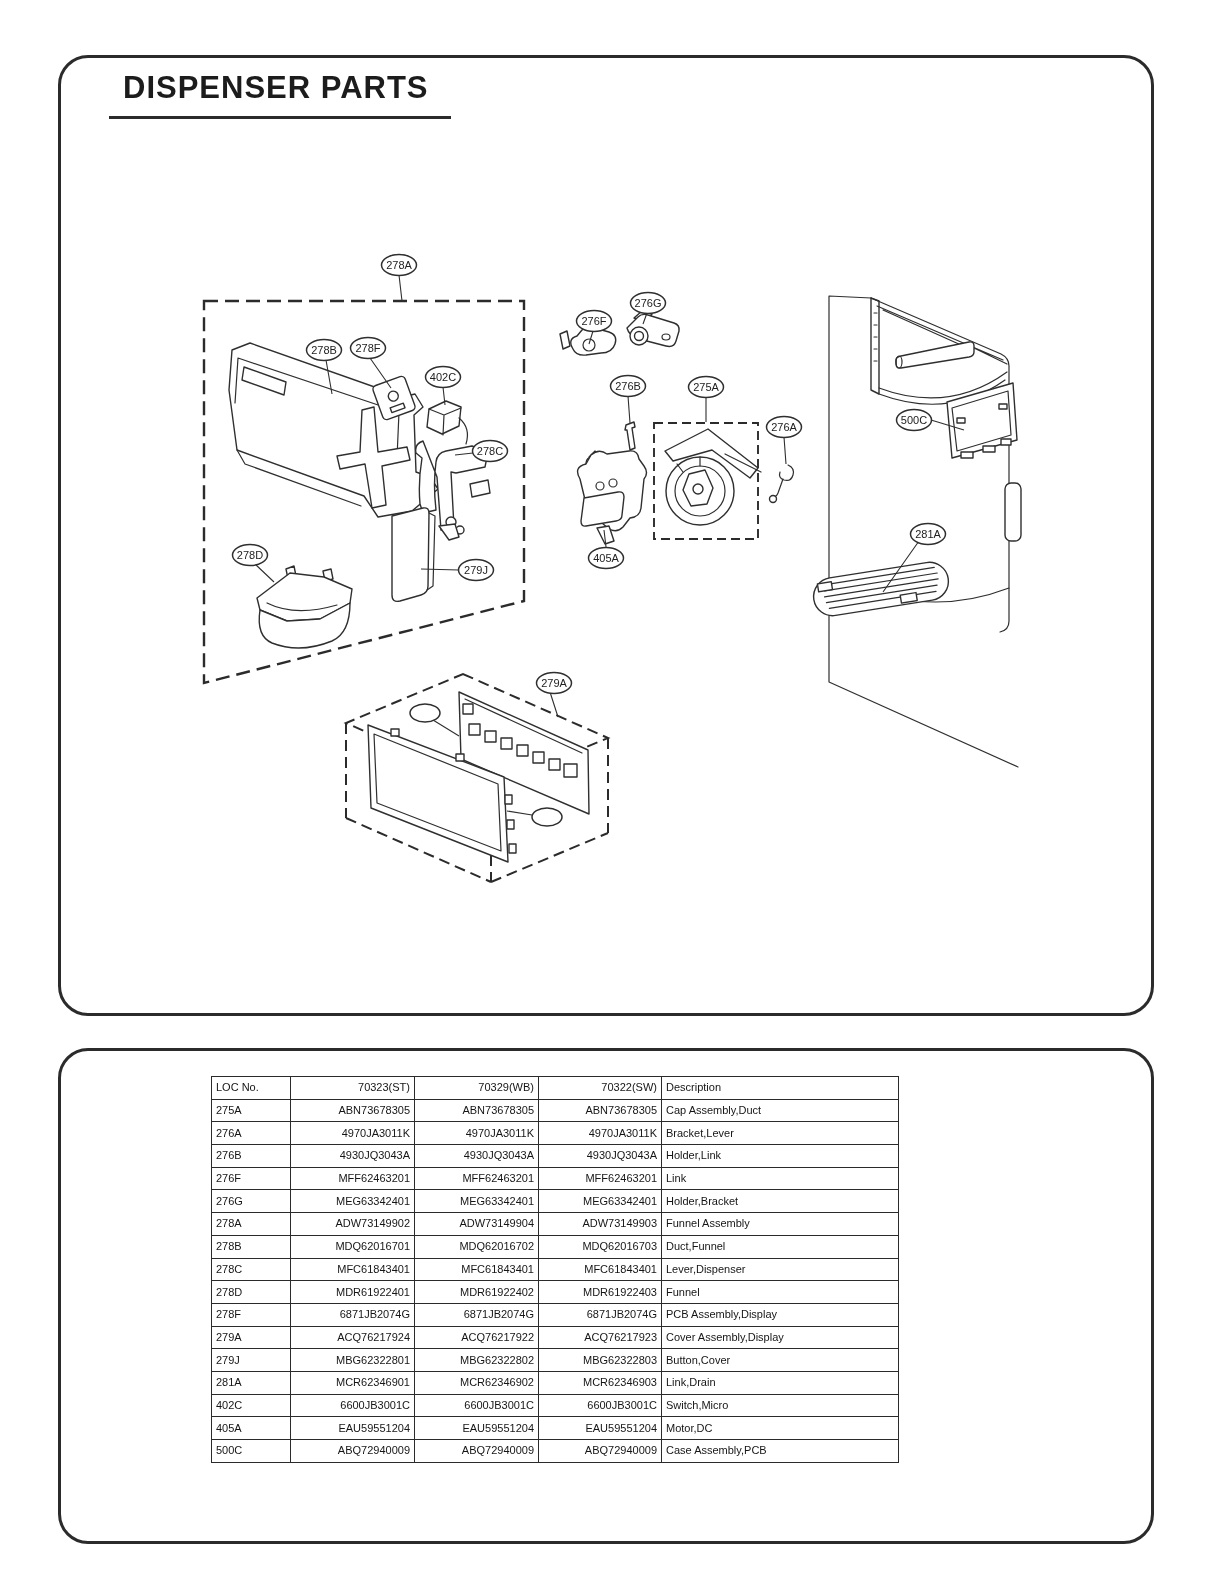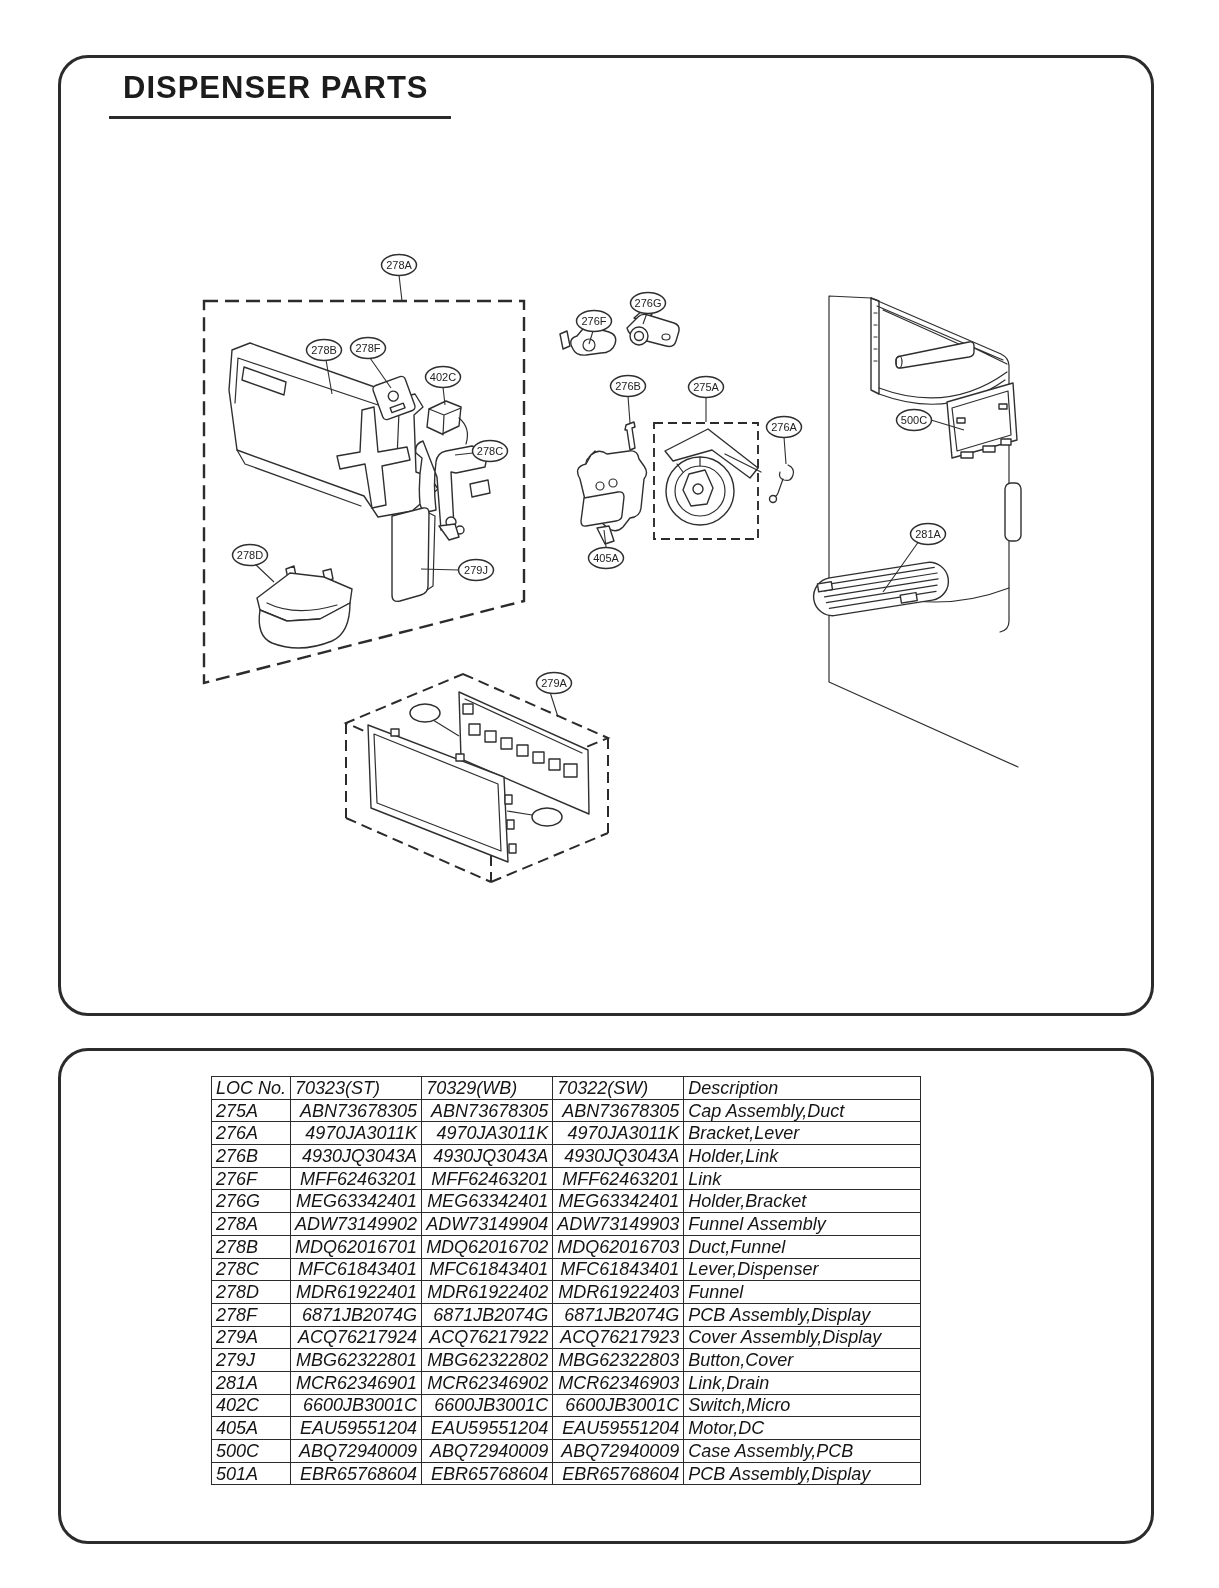--- a/index.html
+++ b/index.html
@@ -18,24 +18,24 @@
   .fw{fill:#fff;stroke:#2f2f2f;stroke-width:1.4;stroke-linejoin:round;}
   .dash{fill:none;stroke:#2b2b2b;stroke-width:2.4;stroke-dasharray:14 7;}
   .dash2{fill:none;stroke:#2b2b2b;stroke-width:2;stroke-dasharray:11 6;}
   .dash3{fill:none;stroke:#2b2b2b;stroke-width:1.9;stroke-dasharray:9 5;}
   .co{fill:#fff;stroke:#2f2f2f;stroke-width:1.5;}
   .ct{font:11px "Liberation Sans",sans-serif;fill:#222;text-anchor:middle;}
   .ldr{fill:none;stroke:#2f2f2f;stroke-width:1.1;}
 
   
   .parts-table{position:absolute;left:150px;top:25px;border-collapse:collapse;table-layout:fixed;
-               font-size:18px;color:#151515;font-style:italic;}
+               font-size:11px;color:#151515;}
   .parts-table th,.parts-table td{border:1.6px solid #2b2b2b;height:21.7px;padding:0 4px;
                white-space:nowrap;overflow:hidden;font-weight:400;line-height:1;}
-  .parts-table th{text-align:left;}
+  .parts-table th{text-align:right;}
   .parts-table th.left,.parts-table td.left{text-align:left;}
   .parts-table td.mid{text-align:right;}
   .c-loc{width:79px;} .c-p{width:124px;} .c-p2{width:123px;} .c-desc{width:237px;}
 </style>
 </head>
 <body>
 
 <div class="page">
 
   <section class="panel panel-top">
@@ -389,23 +389,16 @@
             <td class="mid">EAU59551204</td>
             <td class="left">Motor,DC</td>
           </tr>
           <tr>
             <td class="left">500C</td>
             <td class="mid">ABQ72940009</td>
             <td class="mid">ABQ72940009</td>
             <td class="mid">ABQ72940009</td>
             <td class="left">Case Assembly,PCB</td>
           </tr>
-          <tr>
-            <td class="left">501A</td>
-            <td class="mid">EBR65768604</td>
-            <td class="mid">EBR65768604</td>
-            <td class="mid">EBR65768604</td>
-            <td class="left">PCB Assembly,Display</td>
-          </tr>
         </tbody>
     </table>
   </section>
 </div>
 
 </body></html>

